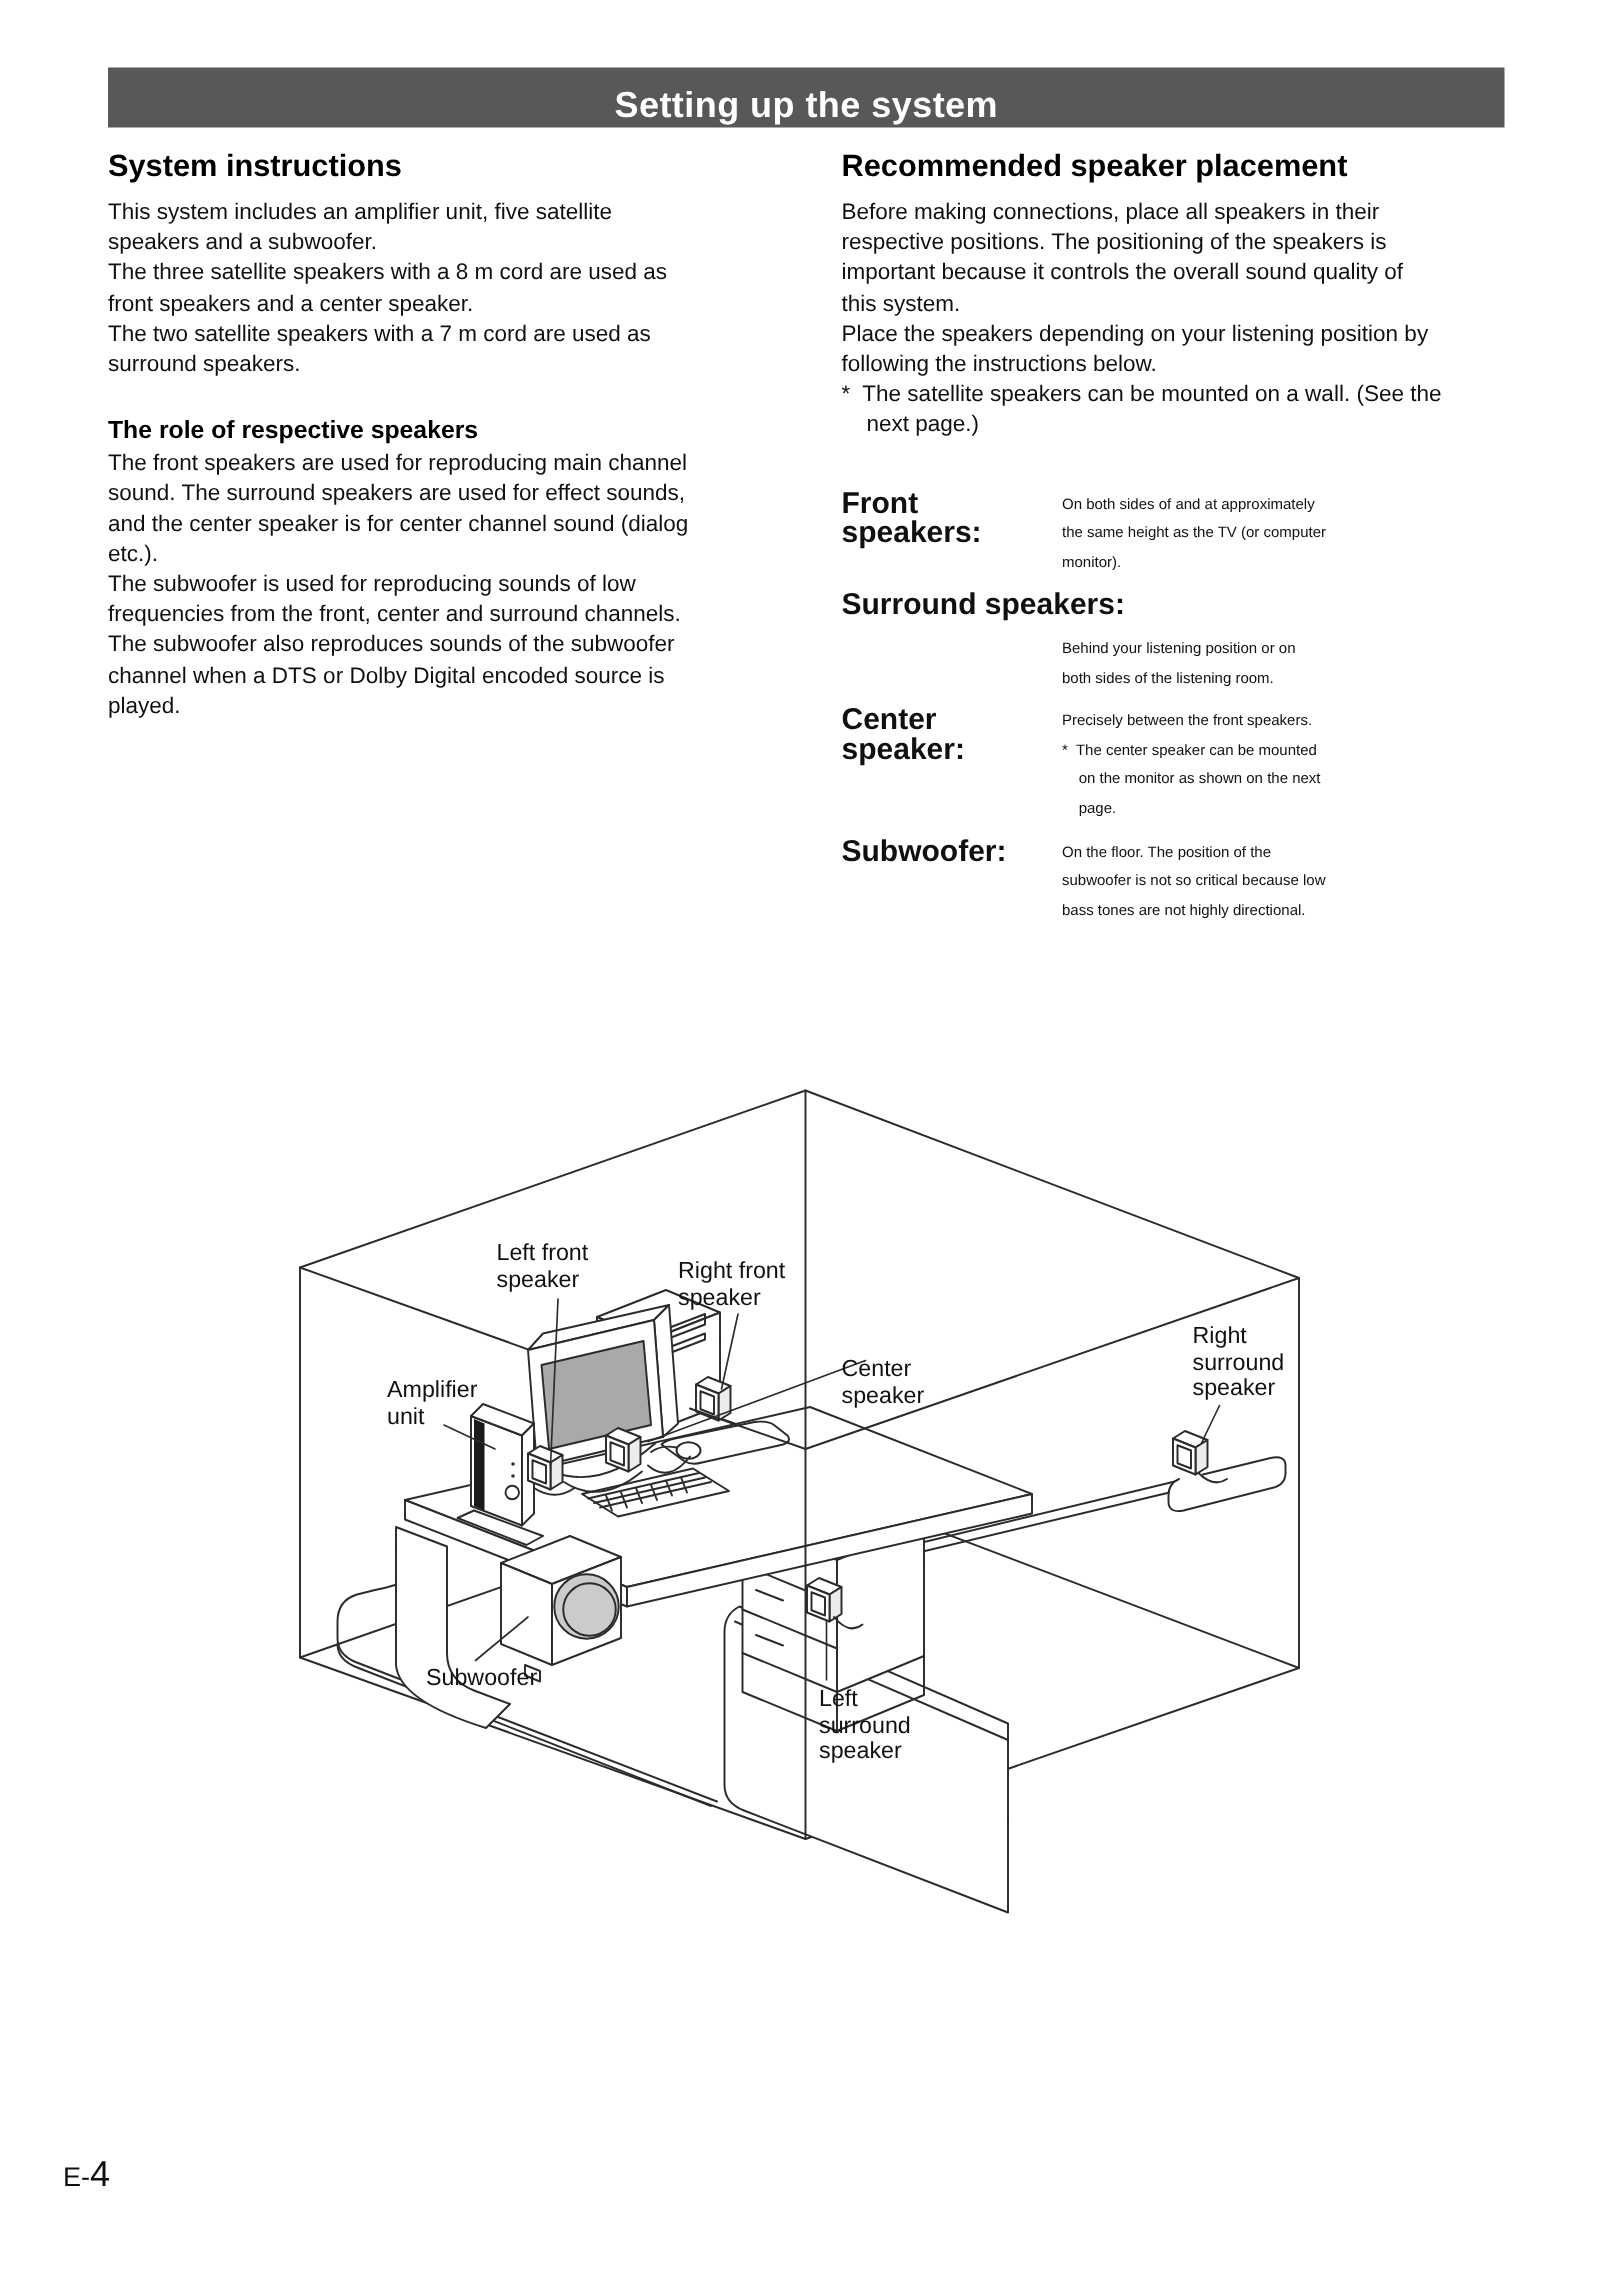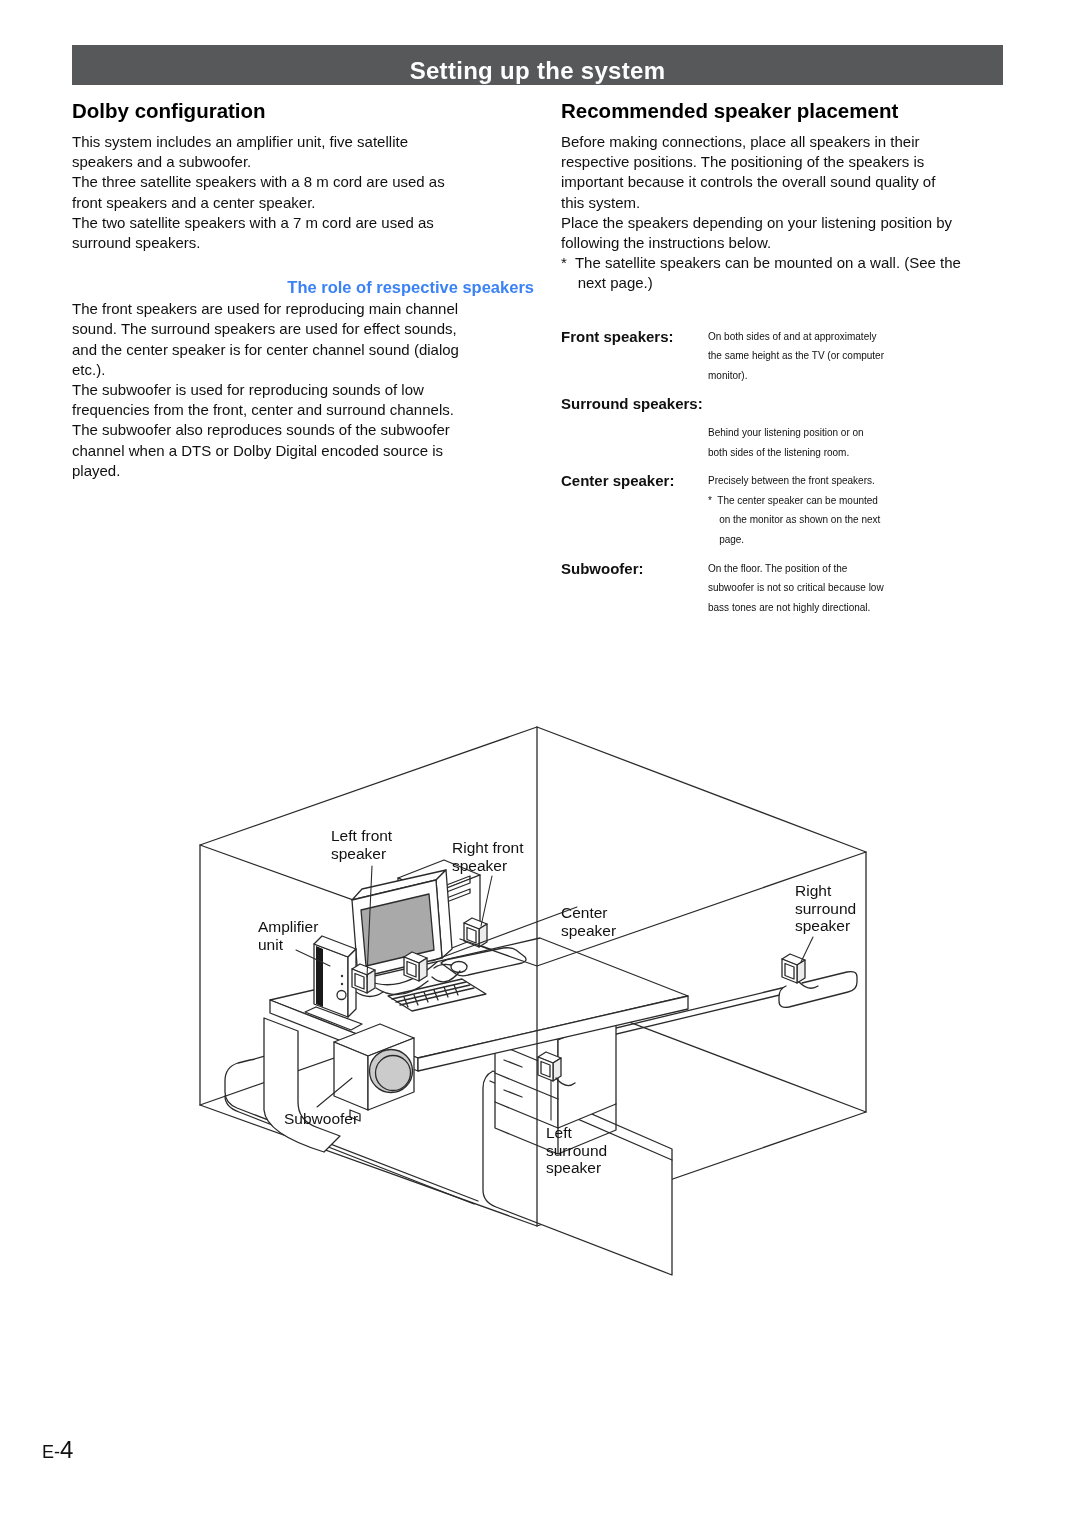--- a/index.html
+++ b/index.html
@@ -5,42 +5,42 @@
   html,body{margin:0;padding:0;background:#fff;}
   body{width:1075px;height:1519px;position:relative;font-family:"Liberation Sans",sans-serif;color:#101010;overflow:hidden;}
   .titlebar{position:absolute;left:72px;top:45px;width:931px;height:40px;background:var(--titlebar-bg,#57585a);
     display:flex;align-items:flex-end;justify-content:center;}
   .titlebar span{color:#fff;font-size:24px;font-weight:bold;letter-spacing:.3px;}
   .col{position:absolute;top:99px;}
   .col-left{left:72px;width:462px;}
   .col-right{left:561px;width:448px;}
   h1.sec{font-size:20.5px;font-weight:bold;margin:0 0 9px 0;color:#000;}
   .body-text{font-size:15px;line-height:20.2px;white-space:pre-wrap;margin:0;}
-  h2.sub{font-size:16.5px;font-weight:bold;margin:25px 0 2px 0;color:#3b82f6;text-align:right;}
+  h2.sub{font-size:16.5px;font-weight:bold;margin:25px 0 2px 0;color:#000000;}
   .def-list{margin-top:33px;display:grid;grid-template-columns:147px 1fr;row-gap:9px;column-gap:0;}
-  .def-label{font-weight:bold;font-size:15px;line-height:19.6px;}
+  .def-label{font-weight:bold;font-size:20px;line-height:19.6px;}
   .def-text{font-size:10px;line-height:19.6px;white-space:pre-wrap;}
   .span2{grid-column:1 / span 2;}
   .diagram{position:absolute;left:0;top:690px;width:1075px;height:680px;}
   .diagram svg{position:absolute;left:0;top:0;}
   .dlabel{position:absolute;font-size:15.5px;line-height:17.5px;white-space:pre-line;color:#111;}
   .footer{position:absolute;left:42px;top:1436px;}
   .footer .pfx{font-size:18px;}
   .footer .num{font-size:24px;}
   svg path, svg line, svg circle, svg ellipse{vector-effect:non-scaling-stroke;}
 </style>
 </head>
 <body>
 
 <div class="titlebar">
   <span>Setting up the system</span>
 </div>
 
 <div class="col col-left">
-  <h1 class="sec">Dolby configuration</h1>
+  <h1 class="sec">System instructions</h1>
   <p class="body-text">This system includes an amplifier unit, five satellite
 speakers and a subwoofer.
 The three satellite speakers with a 8 m cord are used as
 front speakers and a center speaker.
 The two satellite speakers with a 7 m cord are used as
 surround speakers.</p>
   <h2 class="sub">The role of respective speakers</h2>
   <p class="body-text">The front speakers are used for reproducing main channel
 sound. The surround speakers are used for effect sounds,
 and the center speaker is for center channel sound (dialog

